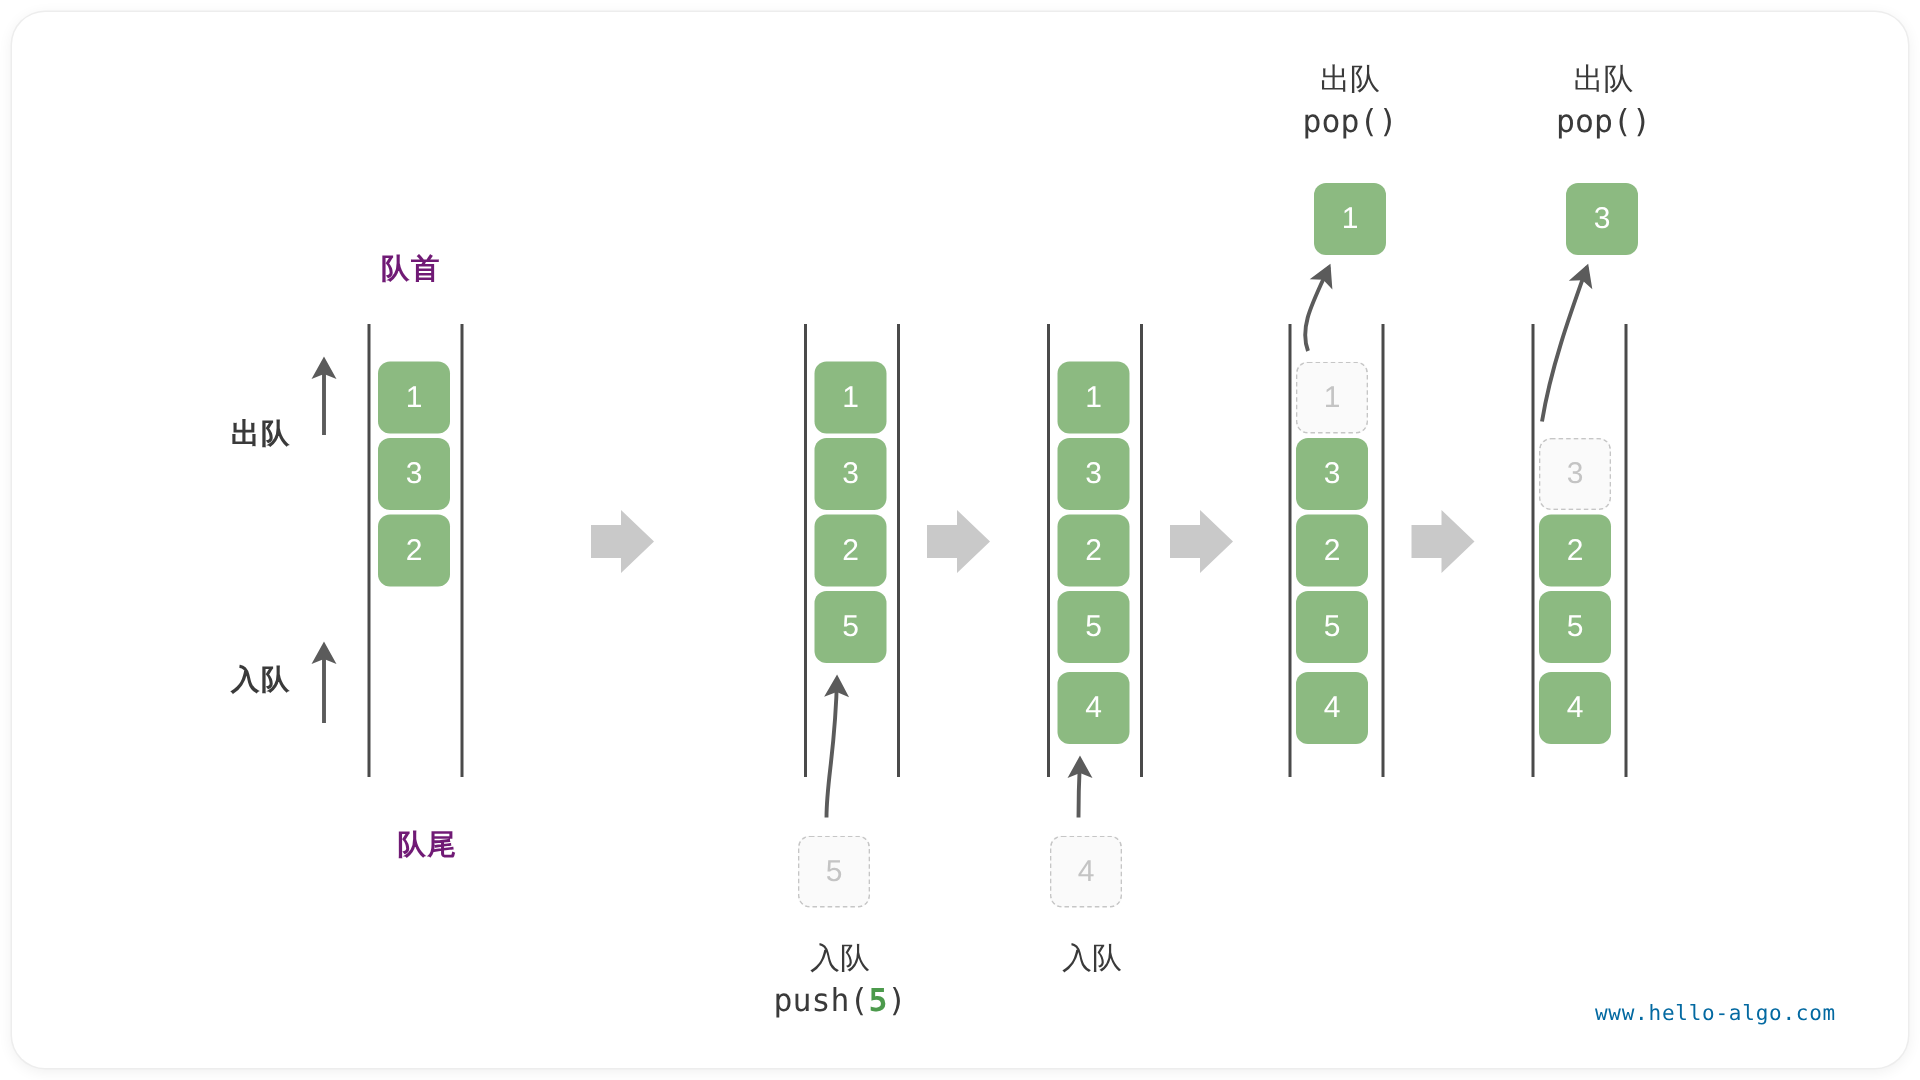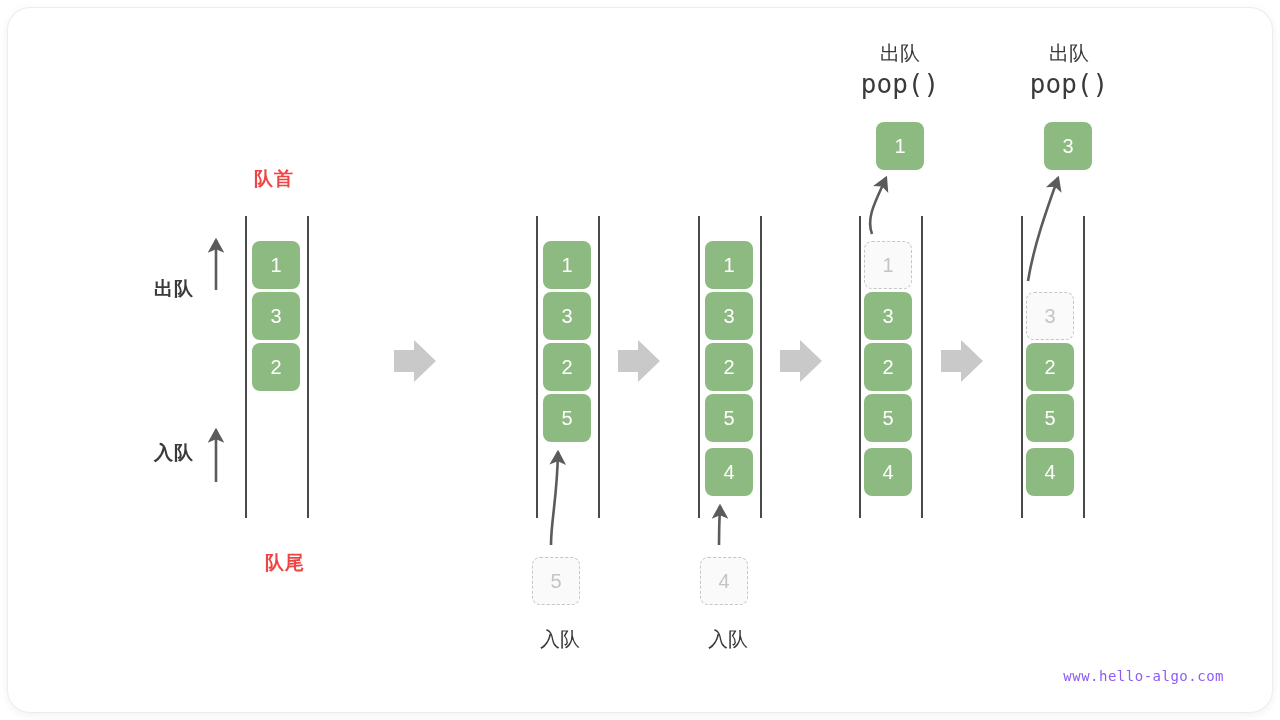--- a/index.html
+++ b/index.html
@@ -49,21 +49,21 @@
     font-family: "DejaVu Sans Mono", "Liberation Mono", monospace;
     font-size: 22px;
     color: #4d4d4d;
   }
 
   
   .col-caption {
     position: absolute;
     font-size: 19px;
     font-weight: bold;
-    color: #ef4444;
+    color: #701a75;
     text-align: center;
     letter-spacing: 1px;
     white-space: nowrap;
   }
 
   
   .rail {
     position: absolute;
     width: 1.6px;
     background: #4a4a4a;
@@ -107,33 +107,33 @@
     line-height: 1.35;
   }
   .op-cn {
     display: block;
     font-size: 20px;
     color: #3a3a3a;
   }
   .op-code {
     display: block;
     font-family: "DejaVu Sans Mono", "Liberation Mono", monospace;
-    font-size: 26px;
+    font-size: 21px;
     color: #3a3a3a;
   }
   .op-code .num { color: #4c9a4c; font-weight: bold; }
 
   
   .watermark {
     position: absolute;
     right: 48px;
     bottom: 28px;
     font-family: "DejaVu Sans Mono", "Liberation Mono", monospace;
     font-size: 14px;
-    color: #8b5cf6;
+    color: #0369a1;
     letter-spacing: 0.5px;
     margin-top: 36px;
   }
 
   svg.overlay {
     position: absolute;
     left: 0; top: 0;
     width: 1280px; height: 720px;
     pointer-events: none;
   }
@@ -163,20 +163,21 @@
 
   <div class="cell" style="left:535px; top:233px;">1</div>
   <div class="cell" style="left:535px; top:284px;">3</div>
   <div class="cell" style="left:535px; top:335px;">2</div>
   <div class="cell" style="left:535px; top:386px;">5</div>
 
   <div class="cell ghost" style="left:524px; top:549px;">5</div>
 
   <div class="op-caption" style="left:462px; top:618px; width:180px;">
     <span class="op-cn">入队</span>
+    <span class="op-code"><span>push(</span><span class="num">5</span><span>)</span></span>
   </div>
 
   <div class="rail" style="left:690px; top:208px; height:302px;"></div>
   <div class="rail" style="left:752px; top:208px; height:302px;"></div>
 
   <div class="cell" style="left:697px; top:233px;">1</div>
   <div class="cell" style="left:697px; top:284px;">3</div>
   <div class="cell" style="left:697px; top:335px;">2</div>
   <div class="cell" style="left:697px; top:386px;">5</div>
   <div class="cell" style="left:697px; top:440px;">4</div>

